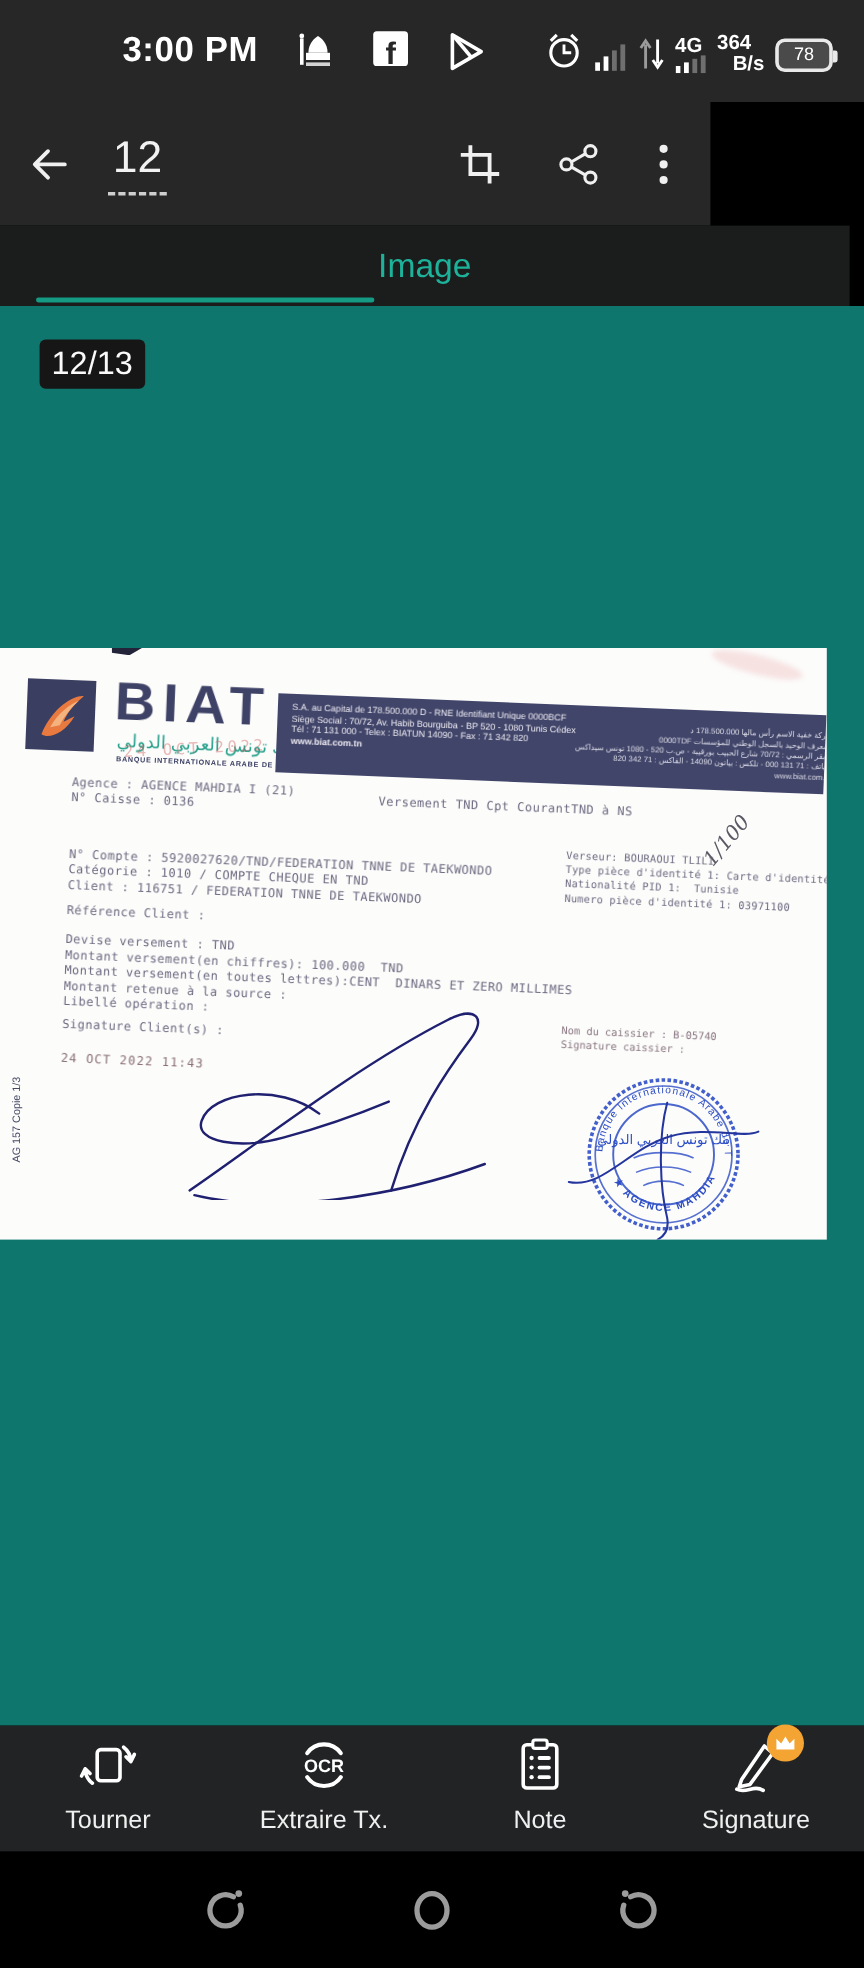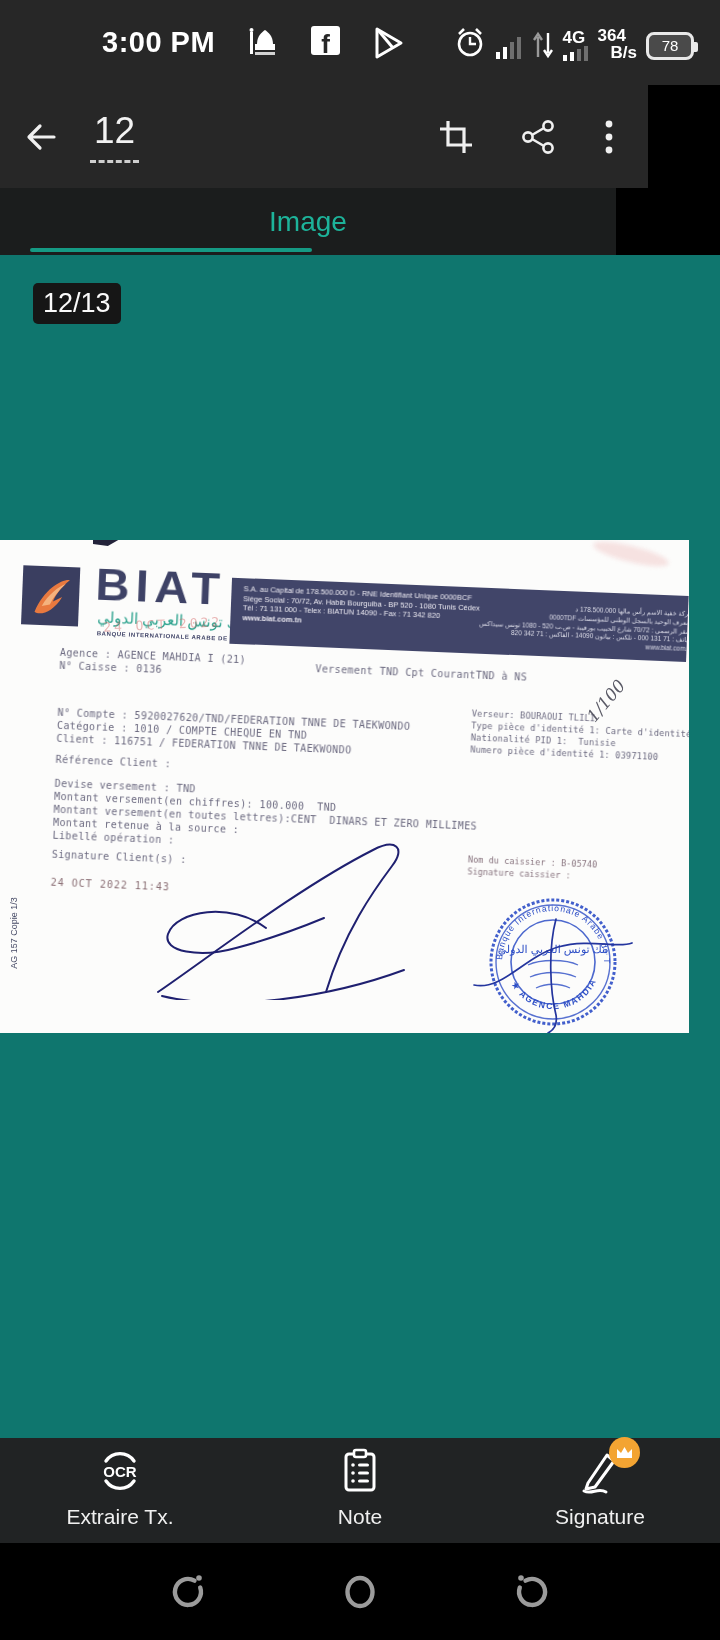--- a/index.html
+++ b/index.html
@@ -15,28 +15,28 @@
   .fb-badge{width:29px;height:29px;background:#fff;border-radius:3px;color:#272727;
             font-weight:bold;font-size:26px;display:flex;align-items:flex-end;justify-content:center;line-height:22px;}
   .sb-col{display:flex;flex-direction:column;align-items:flex-start;line-height:17px;color:#fff;}
   .sb-col .t1{font-size:17px;font-weight:bold;}
   .sb-col .t2{font-size:17px;font-weight:bold;margin-left:13px;}
   .battery{position:relative;width:48px;height:28px;border:3px solid #e9e9e9;border-radius:8px;
            background:#4a4a4a;display:flex;align-items:center;justify-content:center;margin-bottom:1px;}
   .battery:after{content:"";position:absolute;right:-7px;top:7px;width:4px;height:10px;background:#e9e9e9;border-radius:0 2px 2px 0;}
   .battery span{font-size:15px;color:#fff;}
   
-  .app-bar{position:absolute;left:0;top:85px;width:648px;height:103px;background:#272727;
+  .app-bar{position:absolute;left:0;top:85px;width:592px;height:103px;background:#272727;
            display:flex;align-items:center;padding:0 22px;}
   .ab-title{position:relative;margin-left:30px;font-size:37px;color:#f2f2f2;padding:0 4px 8px 4px;
             border-bottom:3px dashed #cfcfcf;}
   .ab-spacer{flex:1;}
   .ab-icons{display:flex;align-items:center;gap:46px;padding-right:10px;}
   
-  .tab-bar{position:absolute;left:0;top:188px;width:616px;height:67px;background:#1b1d1d;display:flex;align-items:center;}
+  .tab-bar{position:absolute;left:0;top:188px;width:708px;height:67px;background:#1b1d1d;display:flex;align-items:center;}
   .tab{flex:1;display:flex;align-items:center;justify-content:center;font-size:28px;color:#e9e9e9;}
   .tab.active{color:#1db39a;}
   .tab-underline{position:absolute;left:30px;bottom:3px;width:282px;height:4px;background:#159a84;border-radius:2px;}
   
   .content{position:absolute;left:0;top:255px;width:720px;height:1183px;background:#0f766e;}
   .page-badge{position:absolute;left:33px;top:28px;min-width:74px;height:41px;background:#161616;
               border-radius:5px;color:#fafafa;font-size:27px;display:flex;align-items:center;justify-content:center;padding:0 10px;}
   
   .doc{position:absolute;left:0;top:285px;width:689px;height:493px;background:#fcfcfb;overflow:hidden;}
   .doc-rotate{position:absolute;left:0;top:0;width:689px;height:493px;transform:rotate(2.3deg);transform-origin:40px 60px;}
@@ -267,20 +267,30 @@
           <path d="M6 100 C 34 106 56 72 90 62 C 122 53 150 64 164 58"></path>
           <path d="M88 34 C 80 64 82 106 88 130 C 90 142 84 146 80 148"></path>
         </g>
       </svg>
     </div>
   </div>
 
   <div class="toolbar">
     <div class="tb-item">
       <div class="tb-icon">
+        <svg width="48" height="48" viewBox="0 0 48 48" fill="none" stroke="#fff" stroke-width="3" stroke-linecap="round">
+          <rect x="15" y="11" width="19" height="26" rx="3"></rect>
+          <path d="M37 9 A 15 15 0 0 1 43 21 M43 21 L39 17 M43 21 L46 15"></path>
+          <path d="M11 39 A 15 15 0 0 1 5 27 M5 27 L9 31 M5 27 L2 33"></path>
+        </svg>
+      </div>
+      <div class="tb-label">Tourner</div>
+    </div>
+    <div class="tb-item">
+      <div class="tb-icon">
         <svg width="52" height="50" viewBox="0 0 52 50">
           <path d="M12 15 A 17 17 0 0 1 40 15" fill="none" stroke="#fff" stroke-width="3.4" stroke-linecap="round"></path>
           <path d="M12 35 A 17 17 0 0 0 40 35" fill="none" stroke="#fff" stroke-width="3.4" stroke-linecap="round"></path>
           <text x="26" y="31" text-anchor="middle" font-size="15" font-weight="bold" fill="#fff" font-family="Liberation Sans,sans-serif">OCR</text>
         </svg>
       </div>
       <div class="tb-label">Extraire Tx.</div>
     </div>
     <div class="tb-item">
       <div class="tb-icon">

